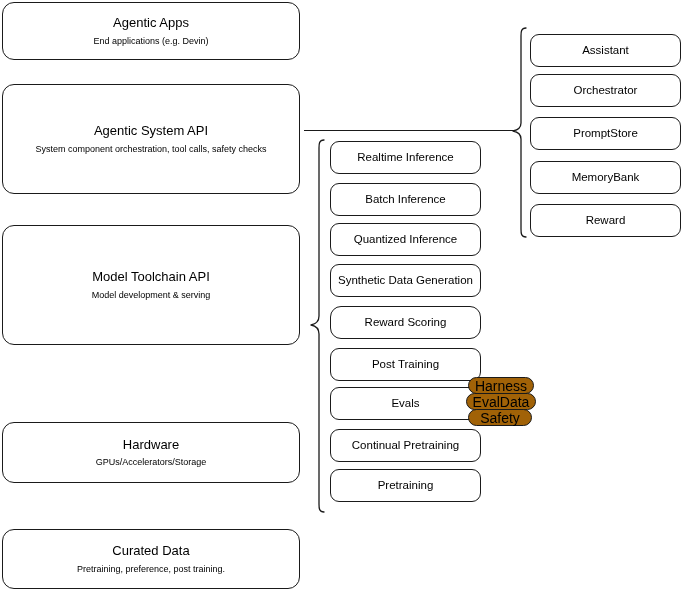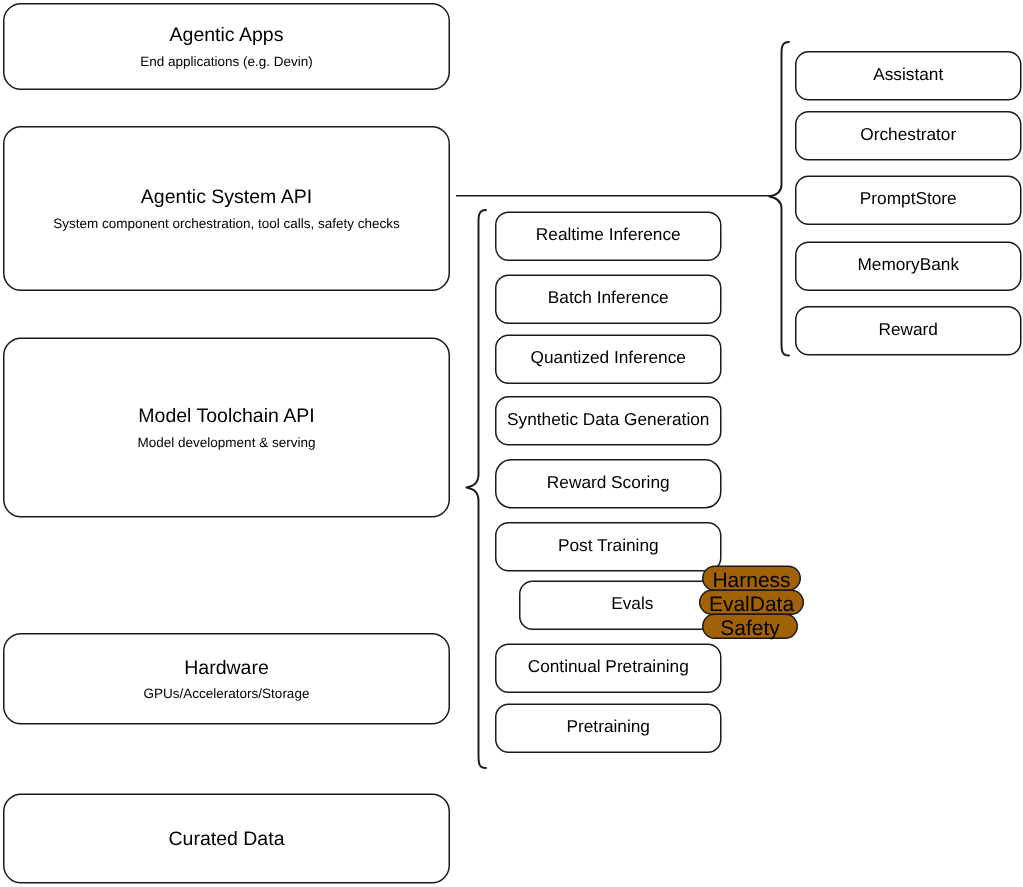--- a/index.html
+++ b/index.html
@@ -125,20 +125,21 @@
   </div>
 
 
   <div class="node layer" style="top:422px;height:61px;">
     <div class="title">Hardware</div>
     <div class="sub">GPUs/Accelerators/Storage</div>
   </div>
 
   <div class="node layer" style="top:529px;height:60px;">
     <div class="title">Curated Data</div>
+    <div class="sub">Pretraining, preference, post training.</div>
   </div>
 
   <div class="connector" style="left:304px;top:130px;width:210px;"></div>
 
   <svg class="brace" style="left:306px;top:138px;" width="20" height="378" viewBox="0 0 20 378">
     <path d="M18,2 C13,2 13,6 13,10 L13,178 C13,184 10,186 5,187 C10,188 13,190 13,196 L13,366 C13,370 13,374 18,374"></path>
   </svg>
 
   <svg class="brace" style="left:508px;top:26px;" width="20" height="215" viewBox="0 0 20 215">
     <path d="M18,2 C13,2 13,6 13,10 L13,97 C13,102 10,104 5,105 C10,106 13,108 13,113 L13,203 C13,207 13,211 18,211"></path>
@@ -155,21 +156,21 @@
   </div>
   <div class="node mid" style="top:264px;">
     <div class="title">Synthetic Data Generation</div>
   </div>
   <div class="node mid" style="top:306px;border-radius:11px;">
     <div class="title">Reward Scoring</div>
   </div>
   <div class="node mid" style="top:348px;">
     <div class="title">Post Training</div>
   </div>
-  <div class="node mid" style="top:387px;margin-left:16px;">
+  <div class="node mid" style="top:387px;">
     <div class="title">Evals</div>
   </div>
   <div class="node mid" style="top:429px;">
     <div class="title">Continual Pretraining</div>
   </div>
   <div class="node mid" style="top:469px;align-items:center;">
     <div class="title">Pretraining</div>
   </div>
 
   <div class="badge" style="left:468px;top:377px;width:66px;height:17px;">

